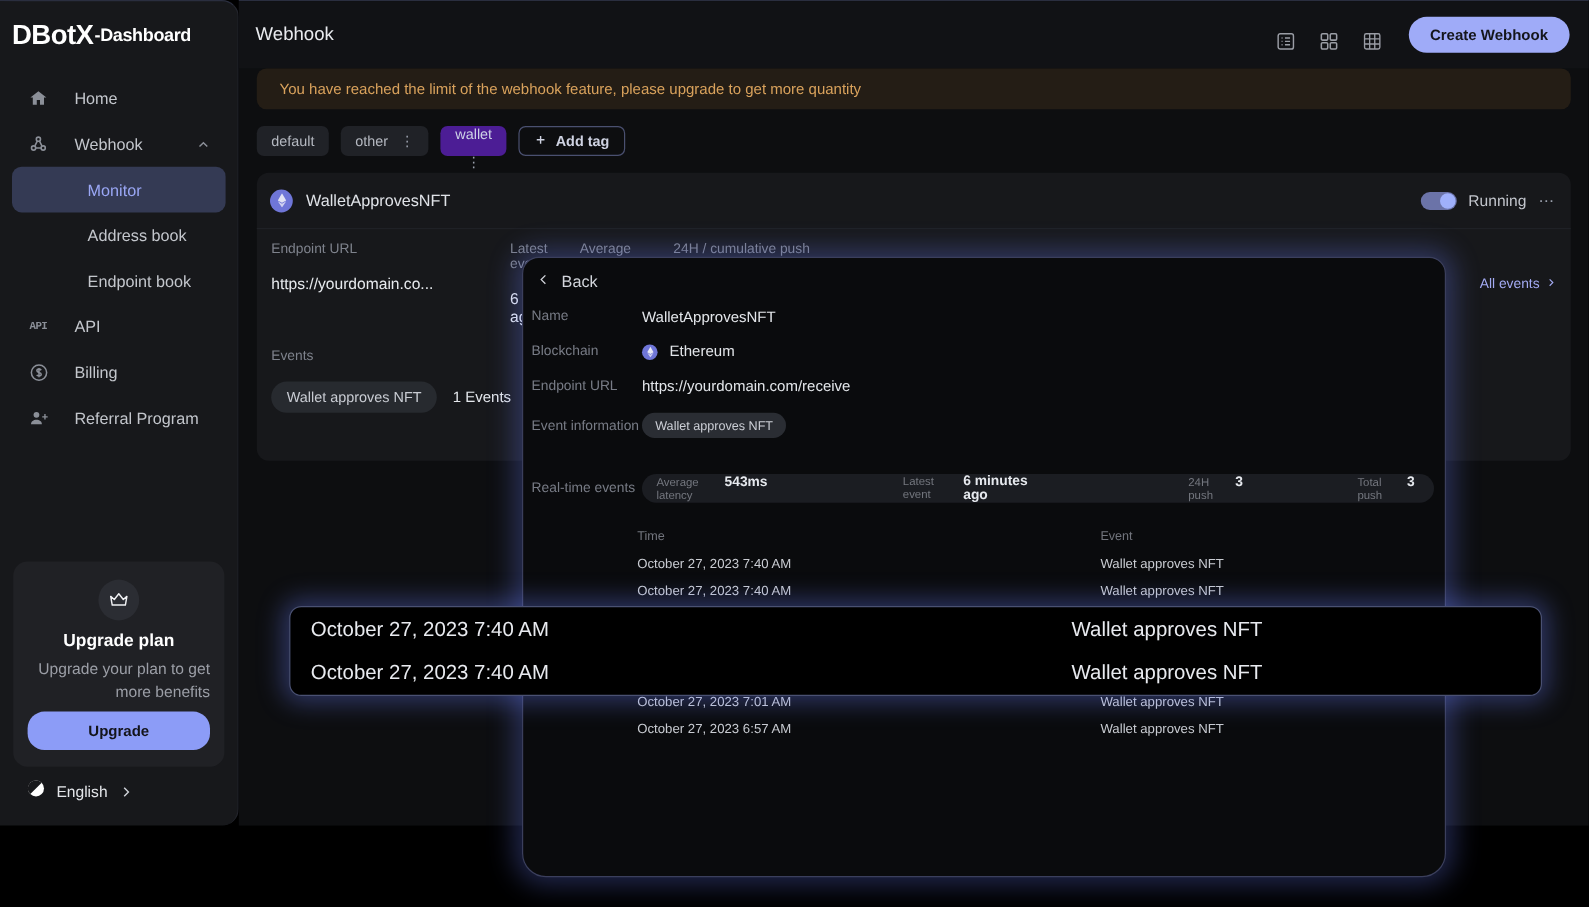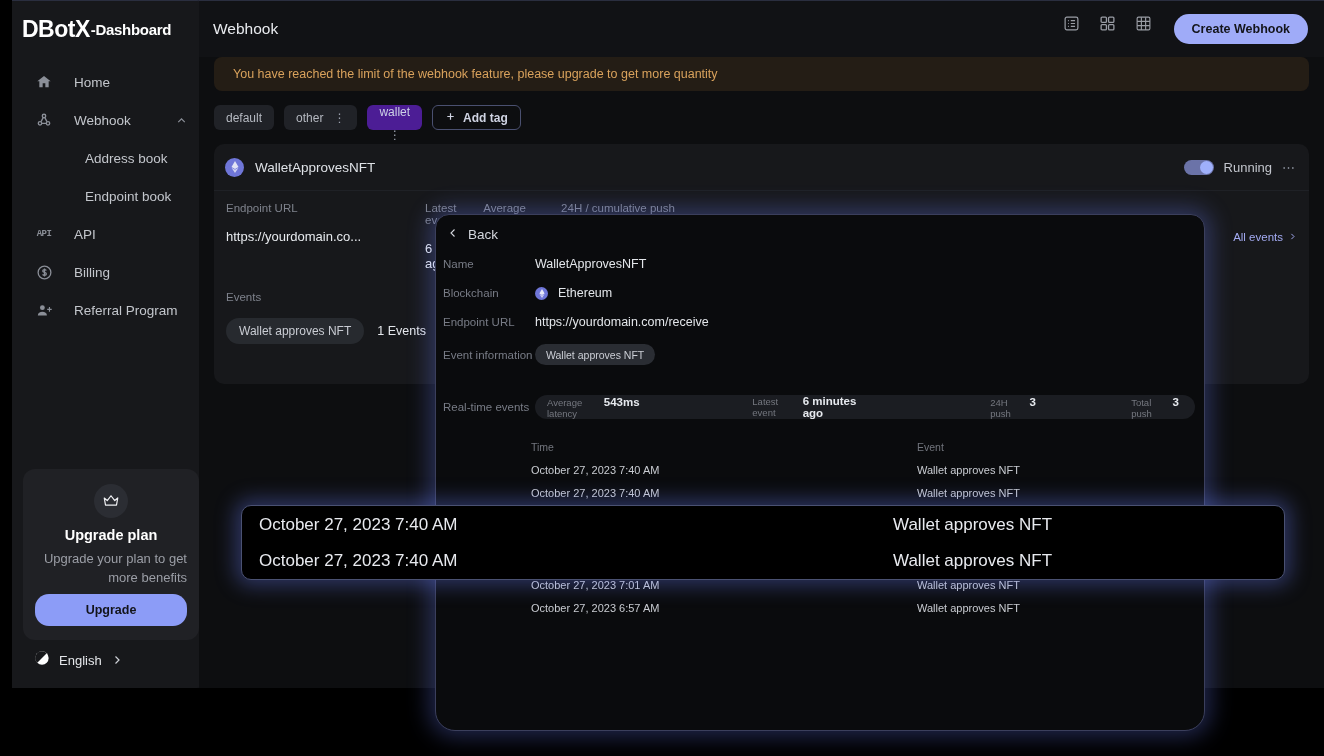--- a/index.html
+++ b/index.html
@@ -10,21 +10,21 @@
     overflow: hidden;
   }
   #app {
     position: relative;
     width: 1324px; height: 756px;
     background: #000;
   }
 
   
   .sidebar {
-    position: absolute; left: 12px; top: 0;
+    position: absolute; left: 0; top: 0;
     width: 199px; height: 688px;
     background: #17181b;
     border-top-right-radius: 14px;
     border-bottom-right-radius: 14px;
     border-top: 1px solid #2a2e3f;
     border-right: 1px solid #24262e;
     display: flex; flex-direction: column;
   }
   .brand {
     height: 56px;
@@ -130,21 +130,21 @@
   }
   .topbar {
     height: 56px;
     display: flex; align-items: center;
     padding: 0 16px 0 14px;
     background: #111215;
   }
   .page-title { color: #e9ebef; font-size: 15.5px; }
   .topbar-right {
     margin-left: auto;
-    display: flex; align-items: flex-start; gap: 17px;
+    display: flex; align-items: flex-end; gap: 17px;
   }
   .view-icon {
     width: 19px; height: 19px;
     color: #9a9da5;
     display: flex; align-items: center; justify-content: center;
     cursor: pointer;
   }
   .create-btn {
     height: 30px; padding: 0 18px;
     background: #9fabf8; color: #14151b;
@@ -367,20 +367,23 @@
           </svg>
         </span>
         <span class="lbl">Webhook</span>
         <span class="chev">
           <svg width="13" height="13" viewBox="0 0 24 24" fill="none" stroke="currentColor" stroke-width="2.2">
               <path d="M6 15l6-6 6 6"></path>
             </svg>
         </span>
       </div>
 
+      <div class="nav-item sub active">
+        <span class="lbl">Monitor</span>
+      </div>
 
       <div class="nav-item sub">
         <span class="lbl">Address book</span>
       </div>
 
       <div class="nav-item sub">
         <span class="lbl">Endpoint book</span>
       </div>
 
 

